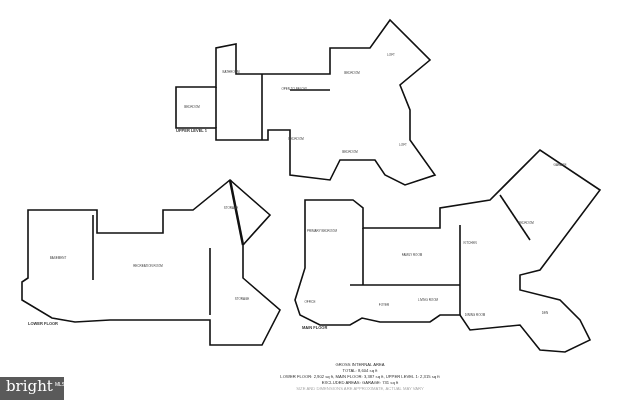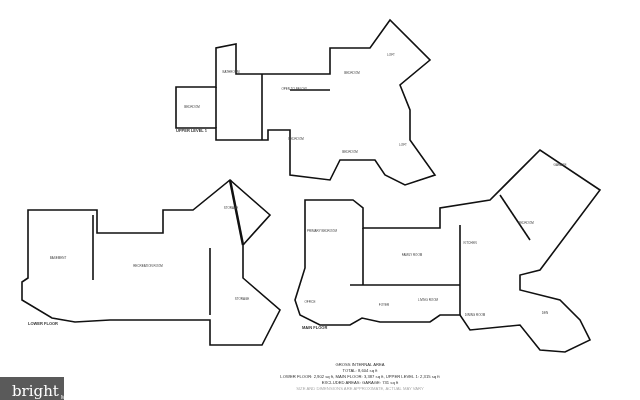--- a/index.html
+++ b/index.html
@@ -2,21 +2,21 @@
 <html><head>
 <meta charset="utf-8">
 <style>
   html,body{margin:0;padding:0;background:#fff;}
   body{width:640px;height:400px;position:relative;overflow:hidden;font-family:"Liberation Sans",sans-serif;}
   svg{position:absolute;left:0;top:0;}
   .lbl{position:absolute;font-size:3px;color:#444;white-space:nowrap;transform:translate(-50%,-50%);}
   .floor{position:absolute;font-size:4px;color:#333;font-weight:bold;}
   .area{position:absolute;left:240px;top:362px;width:240px;text-align:center;font-size:4.2px;color:#333;line-height:6px;}
   .area .muted{color:#aaa;}
-  .badge{position:absolute;left:0;top:377px;width:64px;height:23px;background:#5a5a5a;color:#fff;display:flex;align-items:flex-end;padding-left:12px;box-sizing:border-box;}
+  .badge{position:absolute;left:0;top:377px;width:64px;height:23px;background:#5a5a5a;color:#fff;display:flex;align-items:flex-start;padding-left:6px;box-sizing:border-box;}
   .badge .b{font-family:"DejaVu Serif",serif;font-size:15px;}
   .badge .m{font-size:5px;margin-left:2px;margin-top:4px;}
 </style>
 </head>
 <body>
 
 <svg width="640" height="400" fill="none" stroke="#111" stroke-width="1.6">
 
   <polygon points="176,87 216,87 216,48 236,44 236,74 330,74 330,48 370,48 390,20 430,60 400,85 410,110 410,140 435,175 405,185 385,175 375,160 340,160 330,180 290,175 290,130 268,130 268,140 216,140 216,128 176,128"></polygon>
   <line x1="216" y1="87" x2="216" y2="128"></line>

